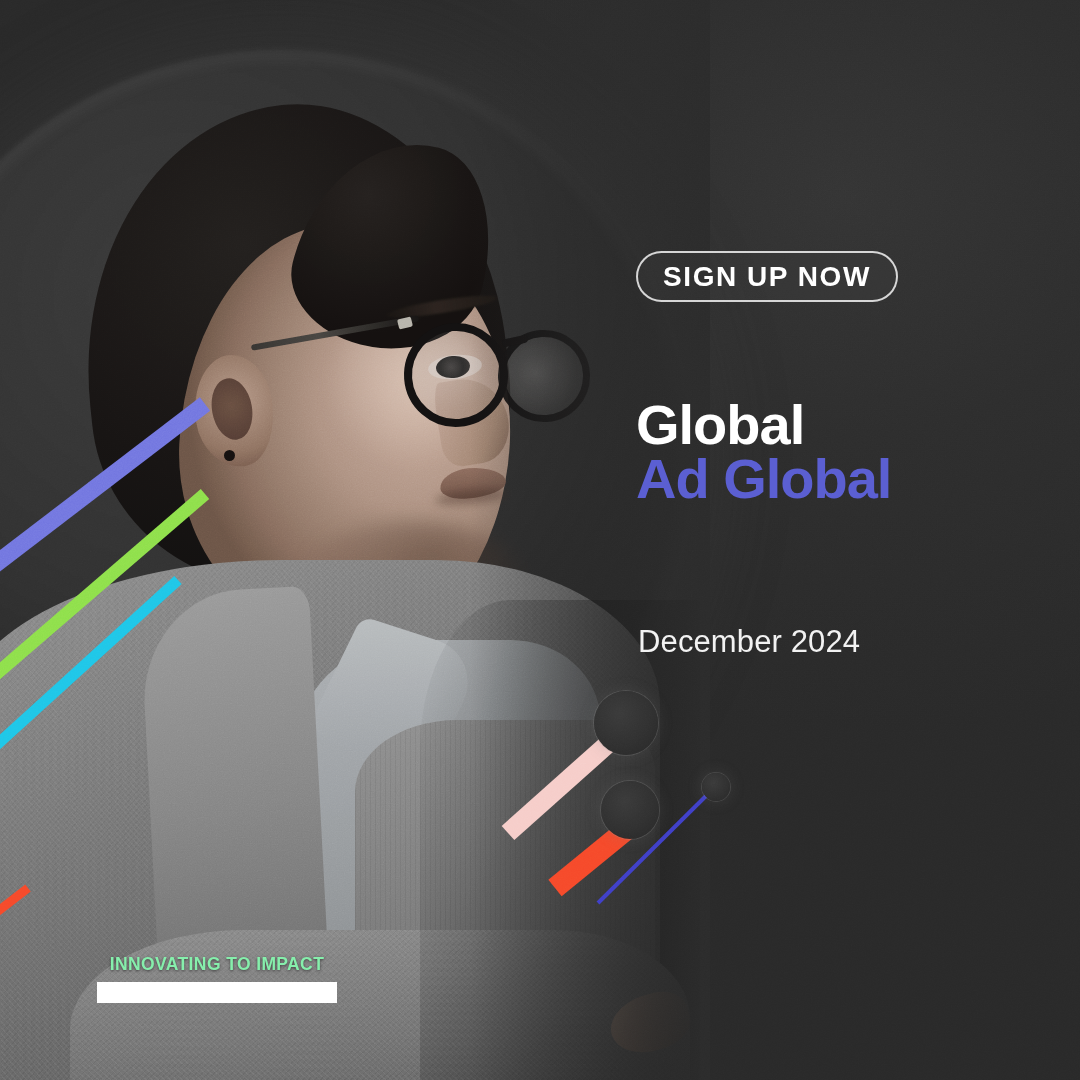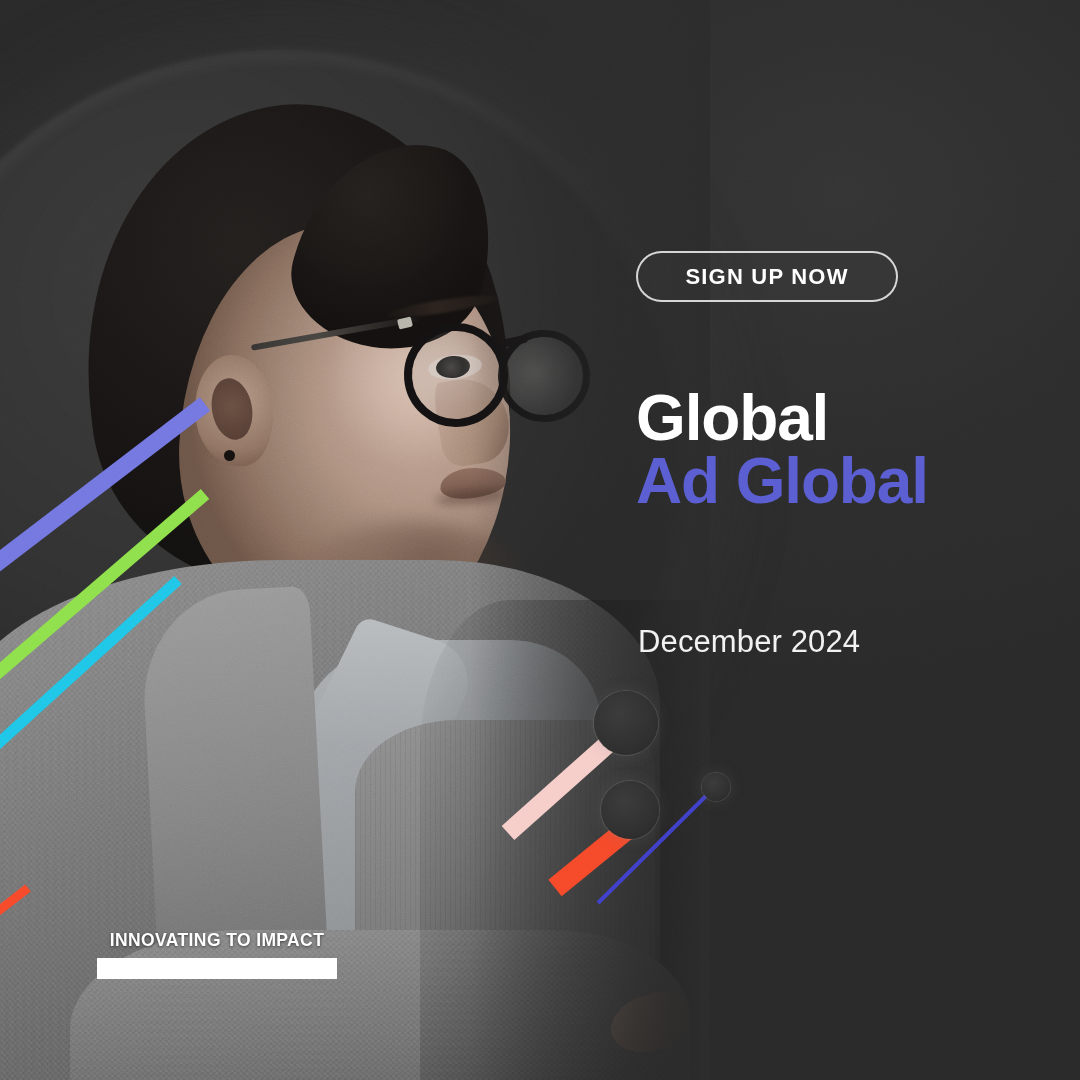--- a/index.html
+++ b/index.html
@@ -435,33 +435,33 @@
     left: 0;
     top: 251px;
     width: 262px;
     height: 51px;
     border: 2px solid rgba(255,255,255,.80);
     border-radius: 26px;
     display: flex;
     align-items: center;
     justify-content: center;
     color: #fff;
-    font-size: 22px;
+    font-size: 28px;
     font-weight: bold;
     letter-spacing: .055em;
     background: rgba(255,255,255,.02);
     cursor: pointer;
   }
   .headline {
     position: absolute;
     left: 0;
-    top: 344px;
+    top: 360px;
     width: 420px;
     color: #ffffff;
-    font-size: 64px;
+    font-size: 56px;
     line-height: 0.98;
     font-weight: bold;
     letter-spacing: -0.018em;
   }
   .headline .l1,
   .headline .l2,
   .headline .l3 { display: block; white-space: nowrap; }
   .headline .l2 { color: #5b5fd2; }
   .subhead {
     position: absolute;
@@ -475,27 +475,28 @@
   }
 
   
   .logo-lockup {
     position: absolute;
     left: 97px;
     top: 930px;
     width: 240px;
   }
   .tagline {
-    color: #ffffff;
+    color: #86efac;
     font-size: 17.5px;
     font-weight: bold;
     letter-spacing: .022em;
     text-align: center;
     white-space: nowrap;
     text-shadow: 0 1px 3px rgba(0,0,0,.55);
+    margin-top: 24px;
   }
   .logo-bar {
     margin-top: 7px;
     width: 240px;
     height: 21px;
     background: #ffffff;
   }
   .logo-word {
     margin-top: 6px;
     text-align: center;

